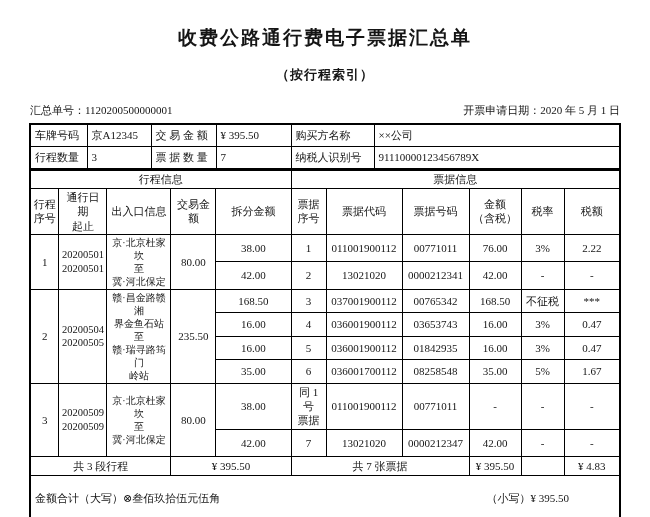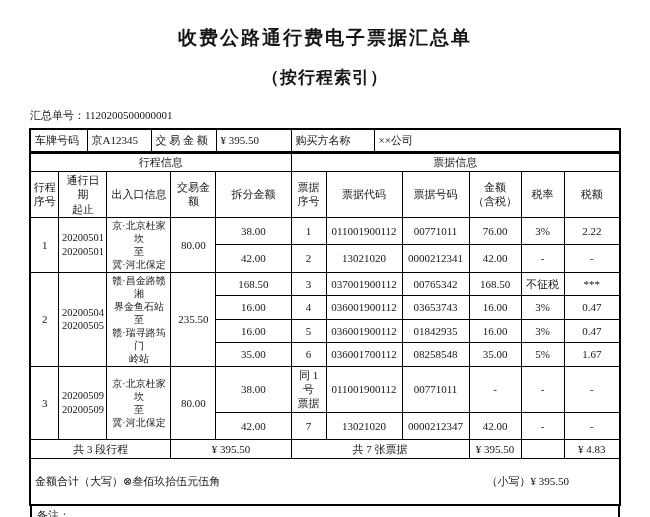--- a/index.html
+++ b/index.html
@@ -8,21 +8,21 @@
     font-family:"Liberation Serif","DejaVu Serif",serif;
     -webkit-font-smoothing:antialiased;
   }
   .page{width:650px;height:517px;overflow:hidden;position:relative;background:#fff;}
   .title{
     margin:13px;padding-top:12px;text-align:center;
     font-size:19px;font-weight:bold;letter-spacing:2px;
     font-family:"Liberation Sans","DejaVu Sans",sans-serif;
   }
   .subtitle{
-    text-align:center;font-weight:bold;font-size:17px;margin-top:15px;
+    text-align:center;font-weight:bold;font-size:13px;margin-top:15px;
     font-family:"Liberation Sans","DejaVu Sans",sans-serif;letter-spacing:1px;
   }
   .meta{
     width:590px;margin:19px auto 5px;display:flex;justify-content:space-between;
     font-size:11px;
   }
   table{border-collapse:collapse;table-layout:fixed;width:590px;margin:0 auto;font-size:11px;}
   table{border:2px solid #000;}
   td{border:1px solid #000;text-align:center;padding:1px 2px;overflow:hidden;line-height:1.3;}
   
@@ -51,40 +51,51 @@
 
 <div class="page">
 
   <h1 class="title">收费公路通行费电子票据汇总单</h1>
   <div class="subtitle">（按行程索引）</div>
 
   <div class="meta">
     <div>
       <span>汇总单号：</span><span>1120200500000001</span>
     </div>
+    <div>
+      <span>开票申请日期：</span><span>2020 年 5 月 1 日</span>
+    </div>
   </div>
 
   <table class="info-table">
     <colgroup>
       <col style="width:57px">
         <col style="width:64px">
         <col style="width:65px">
       <col style="width:75px">
         <col style="width:83px">
         <col style="width:246px">
     </colgroup>
     <tbody>
         <tr>
       <td>车牌号码</td>
       <td>京A12345</td>
       <td>交 易 金 额</td>
       <td>¥ 395.50</td>
       <td>购买方名称</td>
       <td>××公司</td>
     </tr>
+    <tr>
+      <td>行程数量</td>
+      <td>3</td>
+      <td>票 据 数 量</td>
+      <td>7</td>
+      <td>纳税人识别号</td>
+      <td>91110000123456789X</td>
+    </tr>
   </tbody>
     </table>
 
   <table class="main-table">
     <colgroup>
       <col style="width:29px">
         <col style="width:48px">
         <col style="width:64px">
         <col style="width:45px">
       <col style="width:75px">

